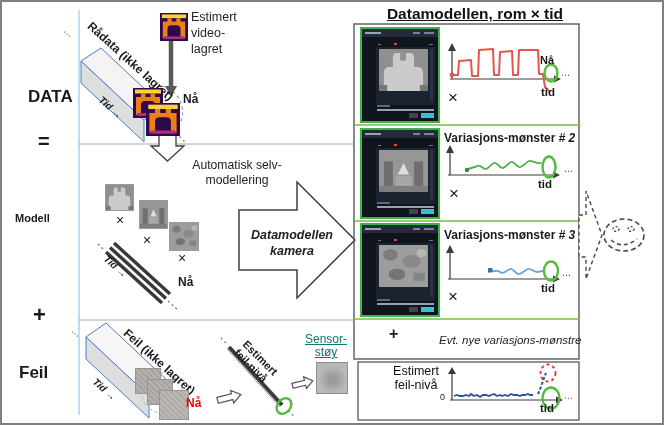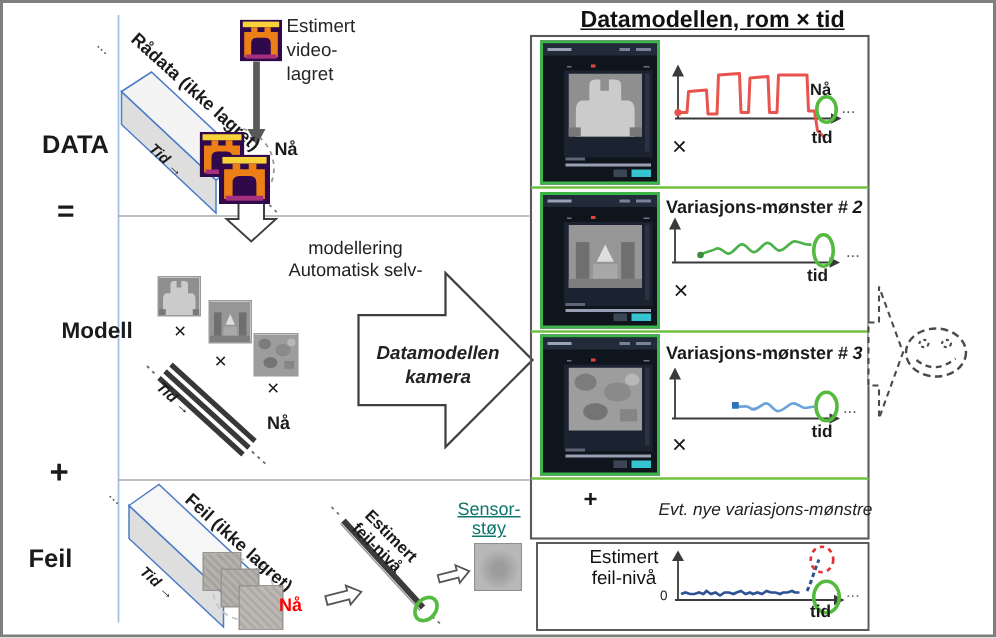--- a/index.html
+++ b/index.html
@@ -140,21 +140,21 @@
     <g fill="none" stroke="#4a4a4a">
       <ellipse cx="622" cy="233" rx="20" ry="16" stroke-width="1.6" stroke-dasharray="5,3" fill="#fff"></ellipse>
       <ellipse cx="614" cy="227" rx="3" ry="2.4" stroke-width="1.4" stroke-dasharray="2,2"></ellipse>
       <ellipse cx="629" cy="227" rx="3" ry="2.4" stroke-width="1.4" stroke-dasharray="2,2"></ellipse>
       <path d="M609,238 Q621,248 635,237" stroke-width="1.6" stroke-dasharray="4,3"></path>
     </g>
   </svg>
 
   <div class="t b" style="left:26px;top:85px;font-size:17px;">DATA</div>
   <div class="t b" style="left:36px;top:128px;font-size:20px;">=</div>
-  <div class="t b" style="left:13px;top:210px;font-size:15px;margin-left:26px;">Modell</div>
+  <div class="t b" style="left:13px;top:210px;font-size:11px;">Modell</div>
   <div class="t b" style="left:31px;top:300px;font-size:22px;">+</div>
   <div class="t b" style="left:17px;top:361px;font-size:17px;">Feil</div>
 
   <div class="t rot42" style="left:68px;top:22px;font-size:11px;color:#555;">...</div>
   <div class="t sb rot42" style="left:92px;top:17px;font-size:12px;">Rådata (ikke lagret)</div>
   <div class="t sb it rot42" style="left:102px;top:92px;font-size:10px;">Tid →</div>
 
   <div class="imgbox" style="left:158px;top:11px;width:28px;height:28px;">
     <svg viewBox="0 0 30 30" preserveAspectRatio="none">
       <rect width="30" height="30" fill="#30094d"></rect>
@@ -181,22 +181,22 @@
     <svg viewBox="0 0 30 30" preserveAspectRatio="none">
       <rect width="30" height="30" fill="#30094d"></rect>
       <rect x="2" y="1.5" width="26" height="4" fill="#f7d23b"></rect>
       <path d="M3,27 V9 H8 V5.5 H12.5 V9 H17.5 V5.5 H22 V9 H27 V27 H22 V17 Q22,13 18,13 H12 Q8,13 8,17 V27 Z" fill="#ec7f16"></path>
       <rect x="4" y="25" width="22" height="3" fill="#a62f7e"></rect>
     </svg>
   </div>
   <div class="t sb" style="left:181px;top:90px;font-size:12px;">Nå</div>
 
   <div class="t ctr" style="left:176px;top:156px;width:118px;font-size:12.2px;line-height:15px;color:#222;">
+    <div>Automatisk selv-</div>
     <div>modellering</div>
-    <div>Automatisk selv-</div>
   </div>
 
   <div class="imgbox" style="left:103px;top:182px;width:27px;height:25px;border:1px solid #9a9a9a;">
     <svg viewBox="0 0 60 52" preserveAspectRatio="none">
       <rect width="60" height="52" fill="#8f8f8f"></rect>
       <path d="M6,52 V30 Q6,22 12,22 L17,22 L17,10 Q17,5 22,5 L26,5 L26,14 L33,14 L33,5 L38,5 Q43,5 43,10 L43,22 L48,22 Q54,22 54,30 L54,52 Z" fill="#cbcbcb"></path>
       <rect x="0" y="44" width="10" height="8" fill="#787878"></rect>
       <rect x="50" y="44" width="10" height="8" fill="#787878"></rect>
     </svg>
   </div>

